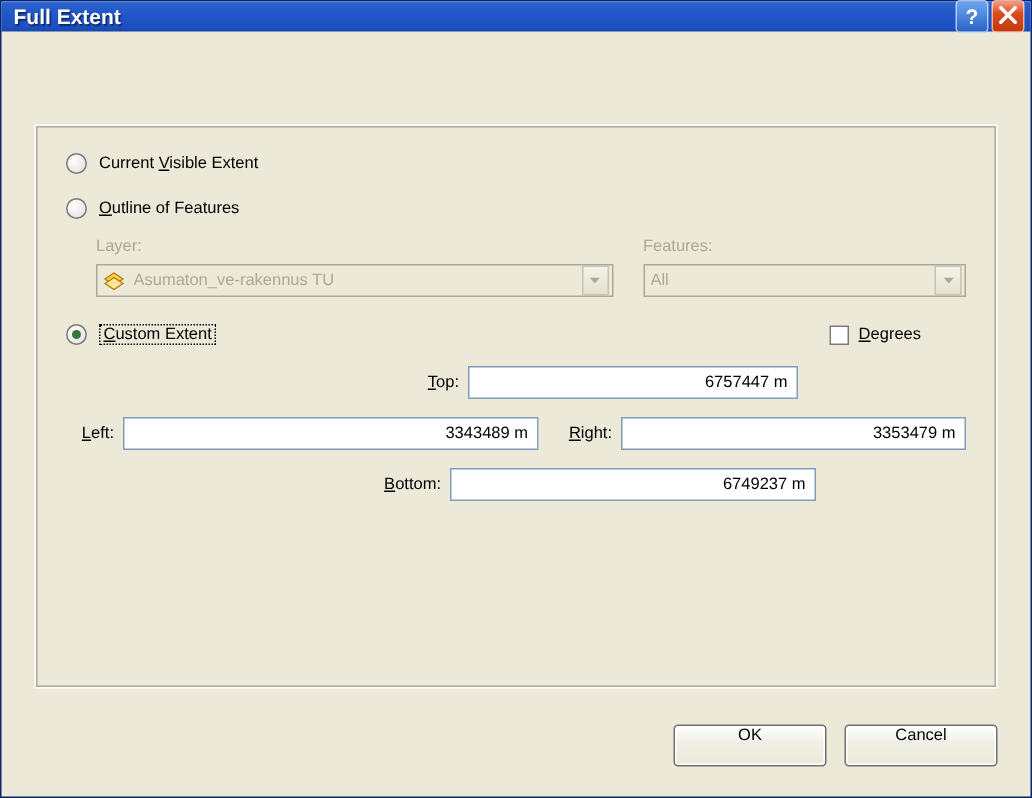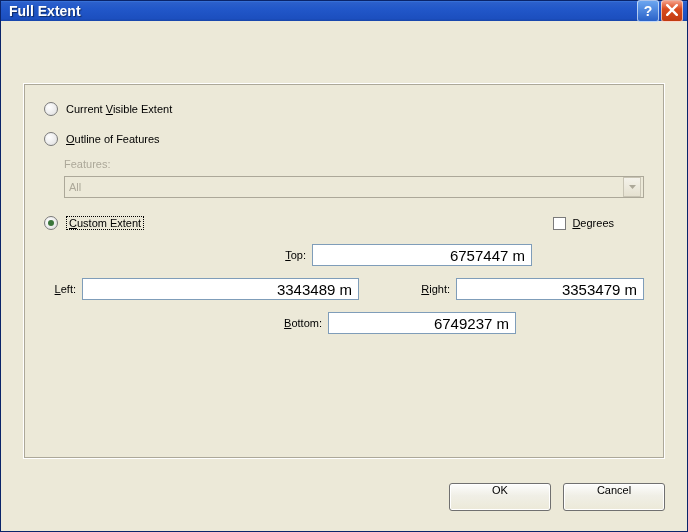--- a/index.html
+++ b/index.html
@@ -174,21 +174,21 @@
   .field {
     height: 22px;
     background: #fff;
     border: 1px solid #7F9DB9;
     box-sizing: border-box;
     display: flex;
     align-items: center;
     justify-content: flex-end;
     padding: 0 6px;
     font-family: inherit;
-    font-size: 15px;
+    font-size: 11px;
   }
   
   .button-row {
     position: absolute;
     right: 22px;
     bottom: 20px;
     display: flex;
     gap: 12px;
   }
   .push-btn {
@@ -237,20 +237,37 @@
       </div>
 
       <div class="radio-row" style="margin-bottom:12px;">
         <span class="radio"></span>
         <span>
           <span class="mnemonic">O</span><span>utline of Features</span>
         </span>
       </div>
 
       <div class="subgroup">
+        <div class="sub-left">
+          <span class="disabled-label">Layer:</span>
+          <div class="combo">
+            <span class="icon">
+              <svg viewBox="0 0 14 14">
+                <polygon points="7,2 13,6 7,10 1,6" fill="#FFD24A" stroke="#B07800" stroke-width="0.8"></polygon>
+                <polygon points="7,5 13,9 7,13 1,9" fill="#FFE79A" stroke="#B07800" stroke-width="0.8"></polygon>
+              </svg>
+            </span>
+            <span class="ctext">Asumaton_ve-rakennus TU</span>
+            <span class="arrow">
+              <svg viewBox="0 0 7 4">
+                  <polygon points="0,0 7,0 3.5,4" fill="#ACA899"></polygon>
+                </svg>
+            </span>
+          </div>
+        </div>
         <div class="sub-right">
           <span class="disabled-label">Features:</span>
           <div class="combo">
             <span class="ctext">All</span>
             <span class="arrow">
               <svg viewBox="0 0 7 4">
                   <polygon points="0,0 7,0 3.5,4" fill="#ACA899"></polygon>
                 </svg>
             </span>
           </div>
@@ -290,31 +307,31 @@
               <span class="mnemonic">L</span><span>eft:</span>
             </span>
             <div class="field" style="width:277px;">
               <span>3343489 m</span>
             </div>
           </div>
           <div style="display:flex; align-items:center;">
             <span class="lbl" style="width:40px;">
               <span class="mnemonic">R</span><span>ight:</span>
             </span>
-            <div class="field" style="width:188px;">
+            <div class="field" style="width:230px;">
               <span>3353479 m</span>
             </div>
           </div>
         </div>
 
         <div class="extent-row" style="justify-content:center; margin-bottom:0;">
           <span class="lbl" style="width:150px;">
             <span class="mnemonic">B</span><span>ottom:</span>
           </span>
-          <div class="field" style="width:188px;">
+          <div class="field" style="width:244px;">
             <span>6749237 m</span>
           </div>
         </div>
       </div>
 
     </div>
 
     <div class="button-row">
       <div class="push-btn">
         <span>OK</span>

